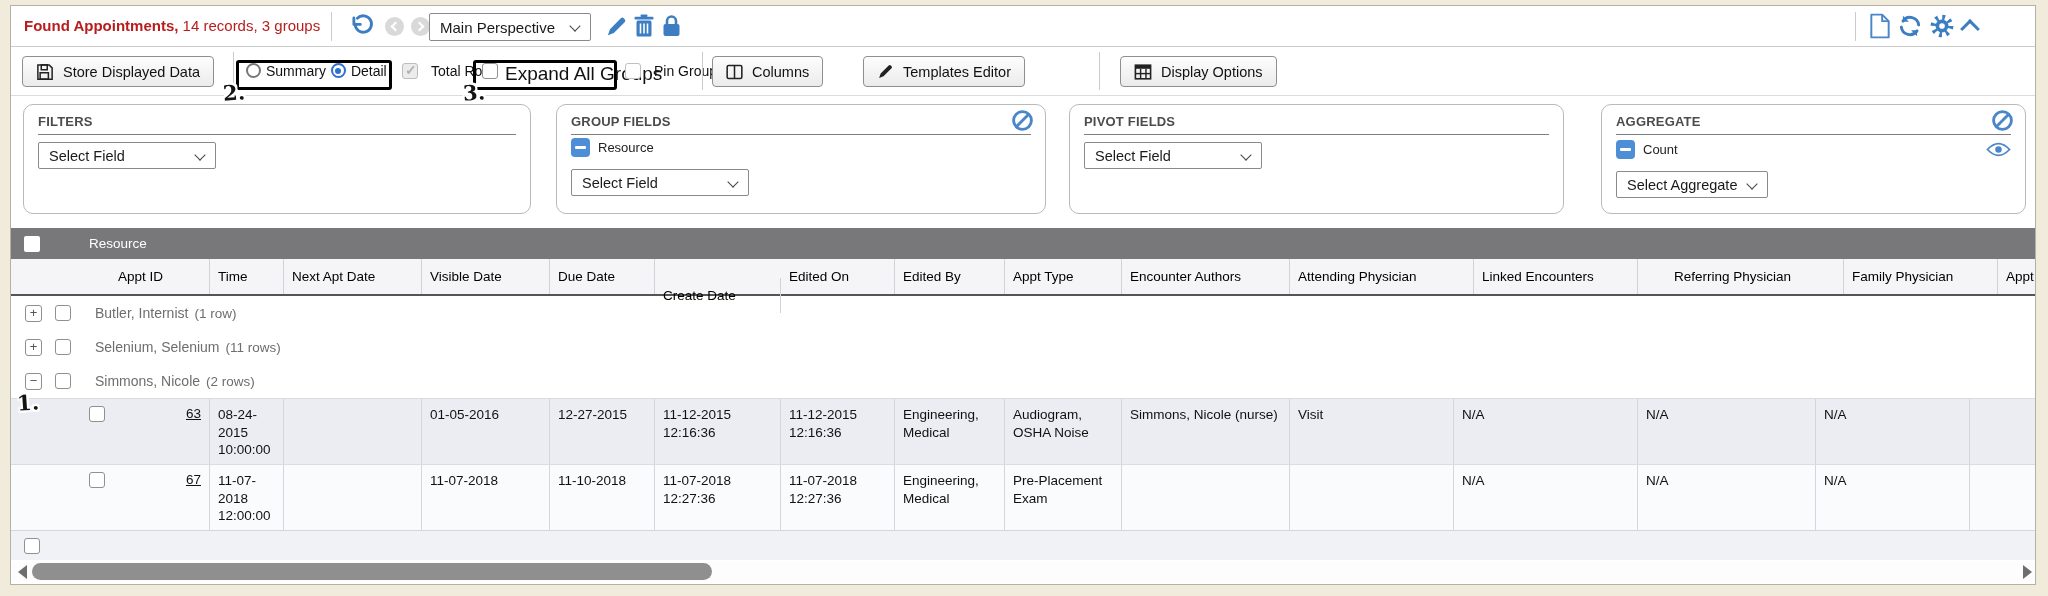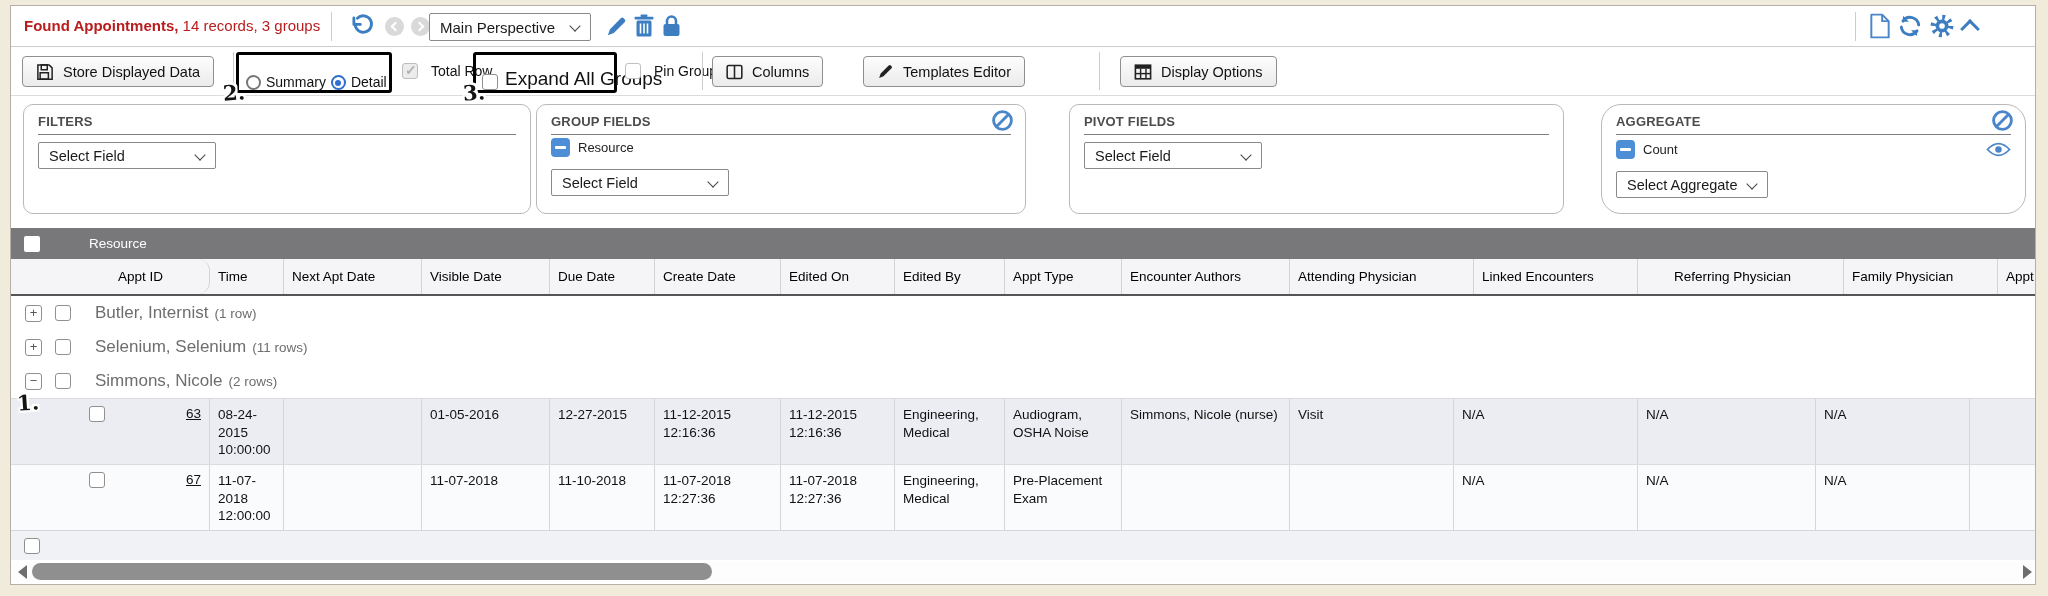--- a/index.html
+++ b/index.html
@@ -23,22 +23,22 @@
                display:flex; align-items:center; padding:0 30px 0 10px; color:#1a1a1a; cursor:pointer; white-space:nowrap; }
   .sel-chev { position:absolute; right:11px; top:8px; width:8px; height:8px;
               border-right:1.8px solid #444; border-bottom:1.8px solid #444; transform:rotate(45deg); }
   .main-sel { left:418px; top:7px; height:28px; width:162px; font-size:15px; }
 
   
   .toolbar-row { position:absolute; left:0; top:41px; width:100%; height:49px; border-bottom:1px solid #dcdcdc; }
   .btn { position:absolute; top:9px; display:inline-flex; align-items:center; gap:9px; height:31px;
          background:linear-gradient(#fdfdfd,#ebebeb); border:1px solid #8f8f8f; border-radius:4px;
          padding:0 13px; font-size:14.5px; color:#111; cursor:pointer; white-space:nowrap; }
-  .ann-box { position:absolute; top:5px; height:41px; border:3px solid #000; border-radius:3px;
-             display:flex; align-items:flex-end; }
+  .ann-box { position:absolute; top:13px; height:30px; border:3px solid #000; border-radius:3px;
+             display:flex; align-items:flex-start; }
   .radio { width:15px; height:15px; border:2px solid #767676; border-radius:50%; background:#fff; position:relative; flex:0 0 auto; cursor:pointer; }
   .radio.on { border-color:#2e6fd0; }
   .radio.on::after { content:""; position:absolute; left:2.5px; top:2.5px; width:6px; height:6px; border-radius:50%; background:#2e6fd0; }
   .cb { width:16px; height:16px; border:1px solid #909090; border-radius:3px; background:#fff; position:relative; flex:0 0 auto; cursor:pointer; }
   .cb.gray-checked { background:#ececec; border-color:#bdbdbd; }
   .cb.gray-checked::after { content:"\2713"; position:absolute; left:2px; top:-2px; font-size:14px; color:#b3b3b3; font-weight:bold; }
   .cb.disabled { border-color:#c0c0c0; }
   .tlabel { font-size:14px; color:#111; margin-left:7px; white-space:nowrap; }
 
   
@@ -59,21 +59,21 @@
   .band { height:31px; background:#78787b; display:flex; align-items:center; }
   .band-cb { width:16px; height:16px; background:#fff; border-radius:2px; margin-left:13px; cursor:pointer; }
   .band-label { color:#fff; font-size:13.5px; margin-left:49px; }
   .thead { display:flex; height:37px; background:#f5f5f7; border-bottom:2px solid #555; font-size:13.5px; color:#000; }
   .hcell { height:100%; display:flex; align-items:center; padding-left:8px; border-right:1px solid #d2d2d7; flex:0 0 auto; overflow:hidden; cursor:pointer; }
   .hcell.idcol { justify-content:flex-end; padding-right:46px; padding-left:0; }
   .grow-row { height:34px; display:flex; align-items:center; background:#fff; }
   .expand-box { width:17px; height:17px; border:1px solid #8f8f8f; border-radius:3px; background:#fff; color:#555;
                 font-size:13px; line-height:14px; text-align:center; margin-left:14px; cursor:pointer; flex:0 0 auto; }
   .grow-row .cb { margin-left:13px; }
-  .grow-label { margin-left:24px; color:#6e6e6e; font-size:17px; }
+  .grow-label { margin-left:24px; color:#6e6e6e; font-size:14px; }
   .grow-count { margin-left:6px; color:#6e6e6e; font-size:13.5px; }
   .drow { display:flex; min-height:66px; border-top:1px solid #dcdce0; font-size:13.5px; color:#111; }
   .drow.alt0 { background:#ebedf3; }
   .drow.alt1 { background:#fafbfd; }
   .dcell { padding:7px 6px 0 8px; border-right:1px solid #d6d6da; flex:0 0 auto; line-height:1.3; overflow:hidden; word-wrap:break-word; }
   .dcell0 { display:flex; align-items:flex-start; padding:7px 8px 0 0; border-right:1px solid #d6d6da; flex:0 0 auto; }
   .dcell0 .cb { margin-left:78px; }
   .id-link { margin-left:auto; text-decoration:underline; color:#111; cursor:pointer; }
   .foot-row { height:30px; background:#f1f2f5; border-top:1px solid #d6d6da; display:flex; align-items:center; }
   .foot-row .cb { margin-left:13px; }
@@ -215,21 +215,21 @@
 
     <div style="position:absolute; left:0; top:90px; width:100%; height:128px;">
       <div class="card" style="left:12px; top:8px; width:508px; height:110px;">
         <div class="card-label">FILTERS</div>
         <div class="selectbox fld-sel" style="left:14px; top:37px; width:178px;">
           <span>Select Field</span>
           <span class="sel-chev"></span>
         </div>
       </div>
 
-      <div class="card" style="left:525px; top:8px; width:490px; height:110px;">
+      <div class="card" style="left:545px; top:8px; width:490px; height:110px;">
         <div class="card-label">GROUP FIELDS</div>
         <svg class="ban-icon" style="right:11px; top:4px;" viewBox="0 0 24 24">
           <circle cx="12" cy="12" r="9.3" fill="none" stroke="#4a86c8" stroke-width="3"></circle>
           <line x1="5.8" y1="18.2" x2="18.2" y2="5.8" stroke="#4a86c8" stroke-width="3"></line>
         </svg>
         <div class="chip-row" style="left:14px; top:33px;">
           <span class="minus-chip"></span>
           <span class="chip-label">Resource</span>
         </div>
         <div class="selectbox fld-sel" style="left:14px; top:64px; width:178px;">
@@ -239,21 +239,21 @@
       </div>
 
       <div class="card" style="left:1058px; top:8px; width:495px; height:110px;">
         <div class="card-label">PIVOT FIELDS</div>
         <div class="selectbox fld-sel" style="left:14px; top:37px; width:178px;">
           <span>Select Field</span>
           <span class="sel-chev"></span>
         </div>
       </div>
 
-      <div class="card" style="left:1590px; top:8px; width:425px; height:110px;border-radius:20px;">
+      <div class="card" style="left:1590px; top:8px; width:425px; height:110px;">
         <div class="card-label">AGGREGATE</div>
         <svg class="ban-icon" style="right:11px; top:4px;" viewBox="0 0 24 24">
           <circle cx="12" cy="12" r="9.3" fill="none" stroke="#4a86c8" stroke-width="3"></circle>
           <line x1="5.8" y1="18.2" x2="18.2" y2="5.8" stroke="#4a86c8" stroke-width="3"></line>
         </svg>
         <div class="chip-row" style="left:14px; top:35px;">
           <span class="minus-chip"></span>
           <span class="chip-label">Count</span>
         </div>
         <svg class="eye-icon" style="right:14px; top:36px;" viewBox="0 0 26 17">
@@ -268,26 +268,26 @@
 
       <div class="blue-sep"></div>
     </div>
 
     <div id="tablewrap">
       <div class="band">
         <span class="band-cb"></span>
         <span class="band-label">Resource</span>
       </div>
       <div class="thead" id="thead">
-          <div class="hcell idcol" style="width: 199px; border-radius: 12px;">Appt ID</div>
+          <div class="hcell idcol" style="width: 199px;">Appt ID</div>
           <div class="hcell" style="width: 74px;">Time</div>
           <div class="hcell" style="width: 138px;">Next Apt Date</div>
           <div class="hcell" style="width: 128px;">Visible Date</div>
           <div class="hcell" style="width: 105px;">Due Date</div>
-          <div class="hcell" style="width: 126px;">Create Date</div>
+          <div class="hcell" style="width: 126px; margin-top: 19px;">Create Date</div>
           <div class="hcell" style="width: 114px;">Edited On</div>
           <div class="hcell" style="width: 110px;">Edited By</div>
           <div class="hcell" style="width: 117px;">Appt Type</div>
           <div class="hcell" style="width: 168px;">Encounter Authors</div>
           <div class="hcell" style="width: 184px;">Attending Physician</div>
           <div class="hcell" style="width: 164px;">Linked Encounters</div>
           <div class="hcell" style="width: 178px; margin-left: 28px;">Referring Physician</div>
           <div class="hcell" style="width: 154px;">Family Physician</div>
           <div class="hcell" style="width: 121px;">Appt Re</div>
         </div>

